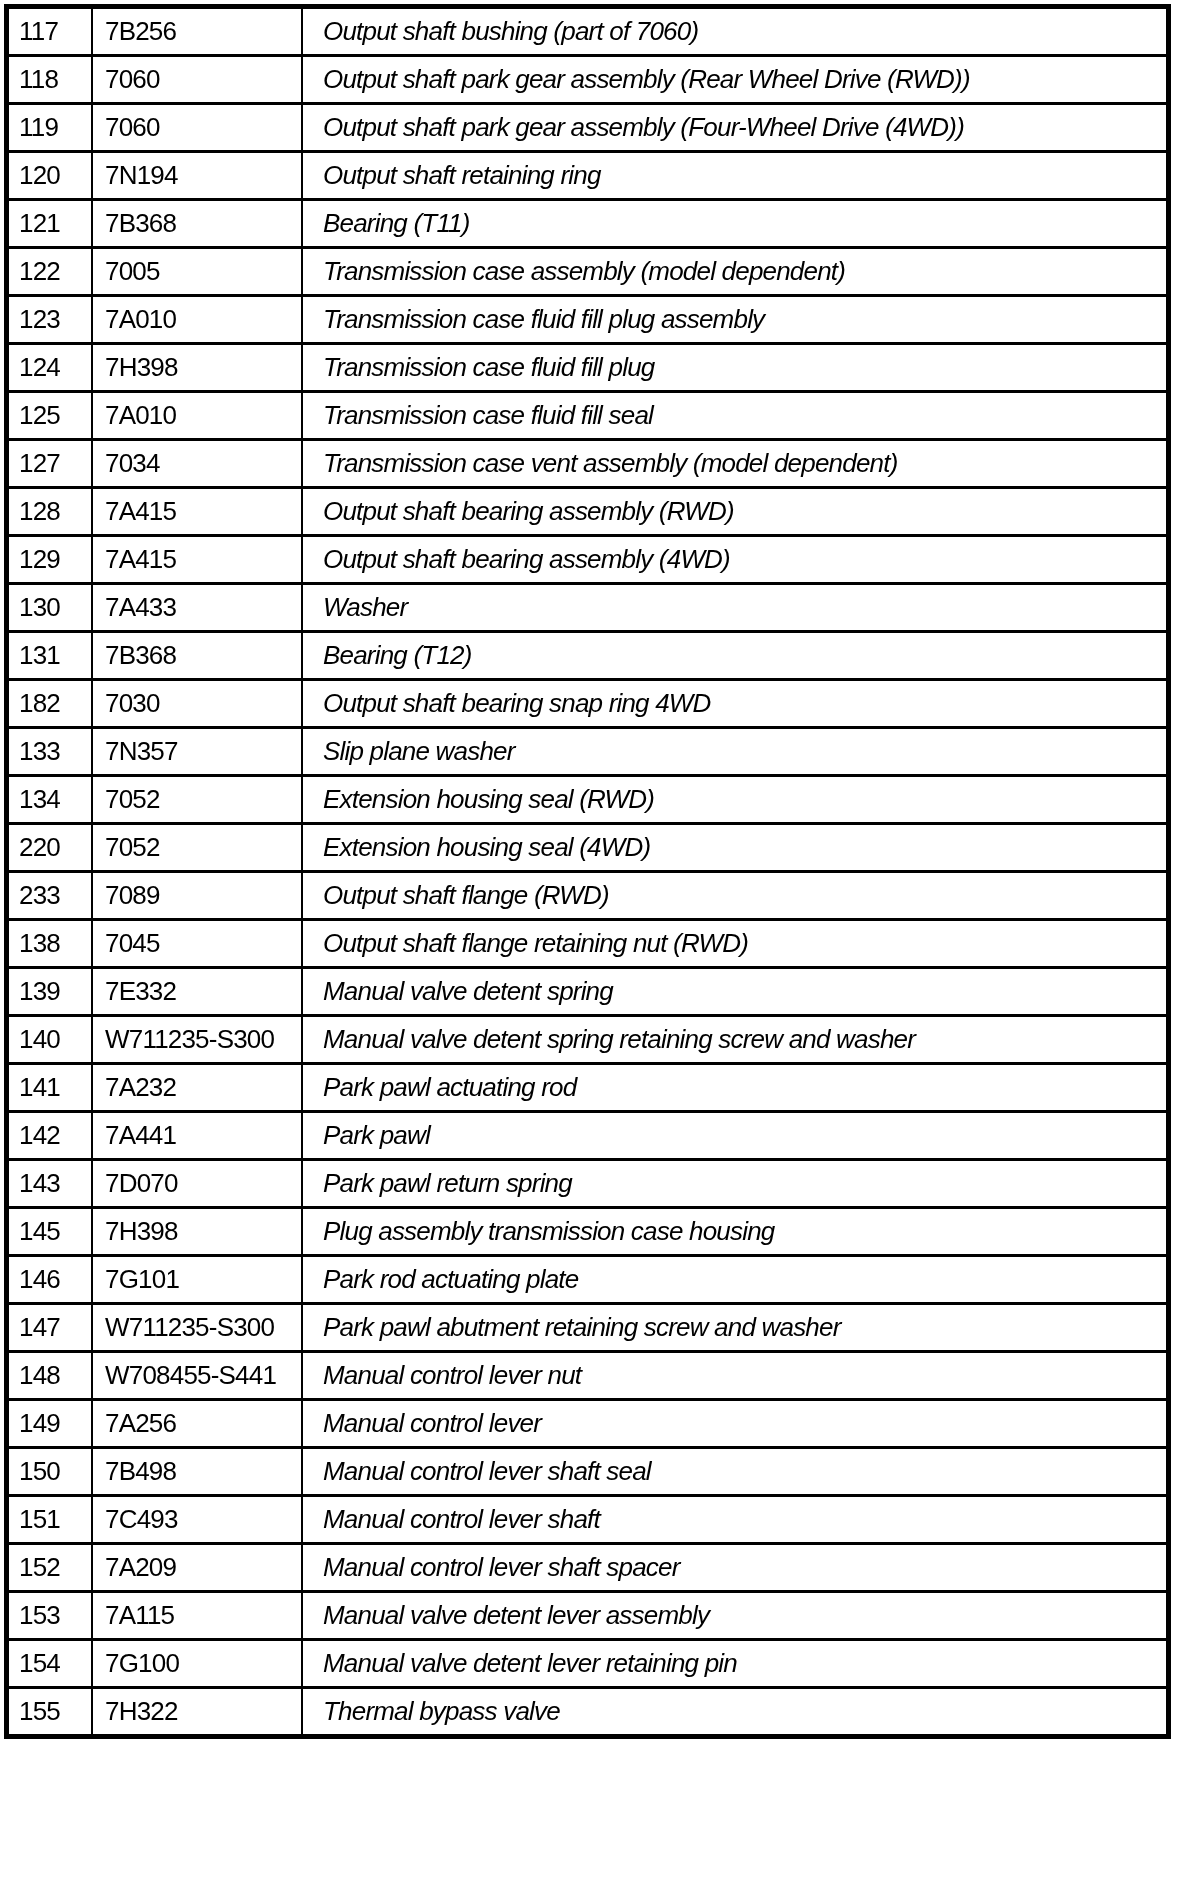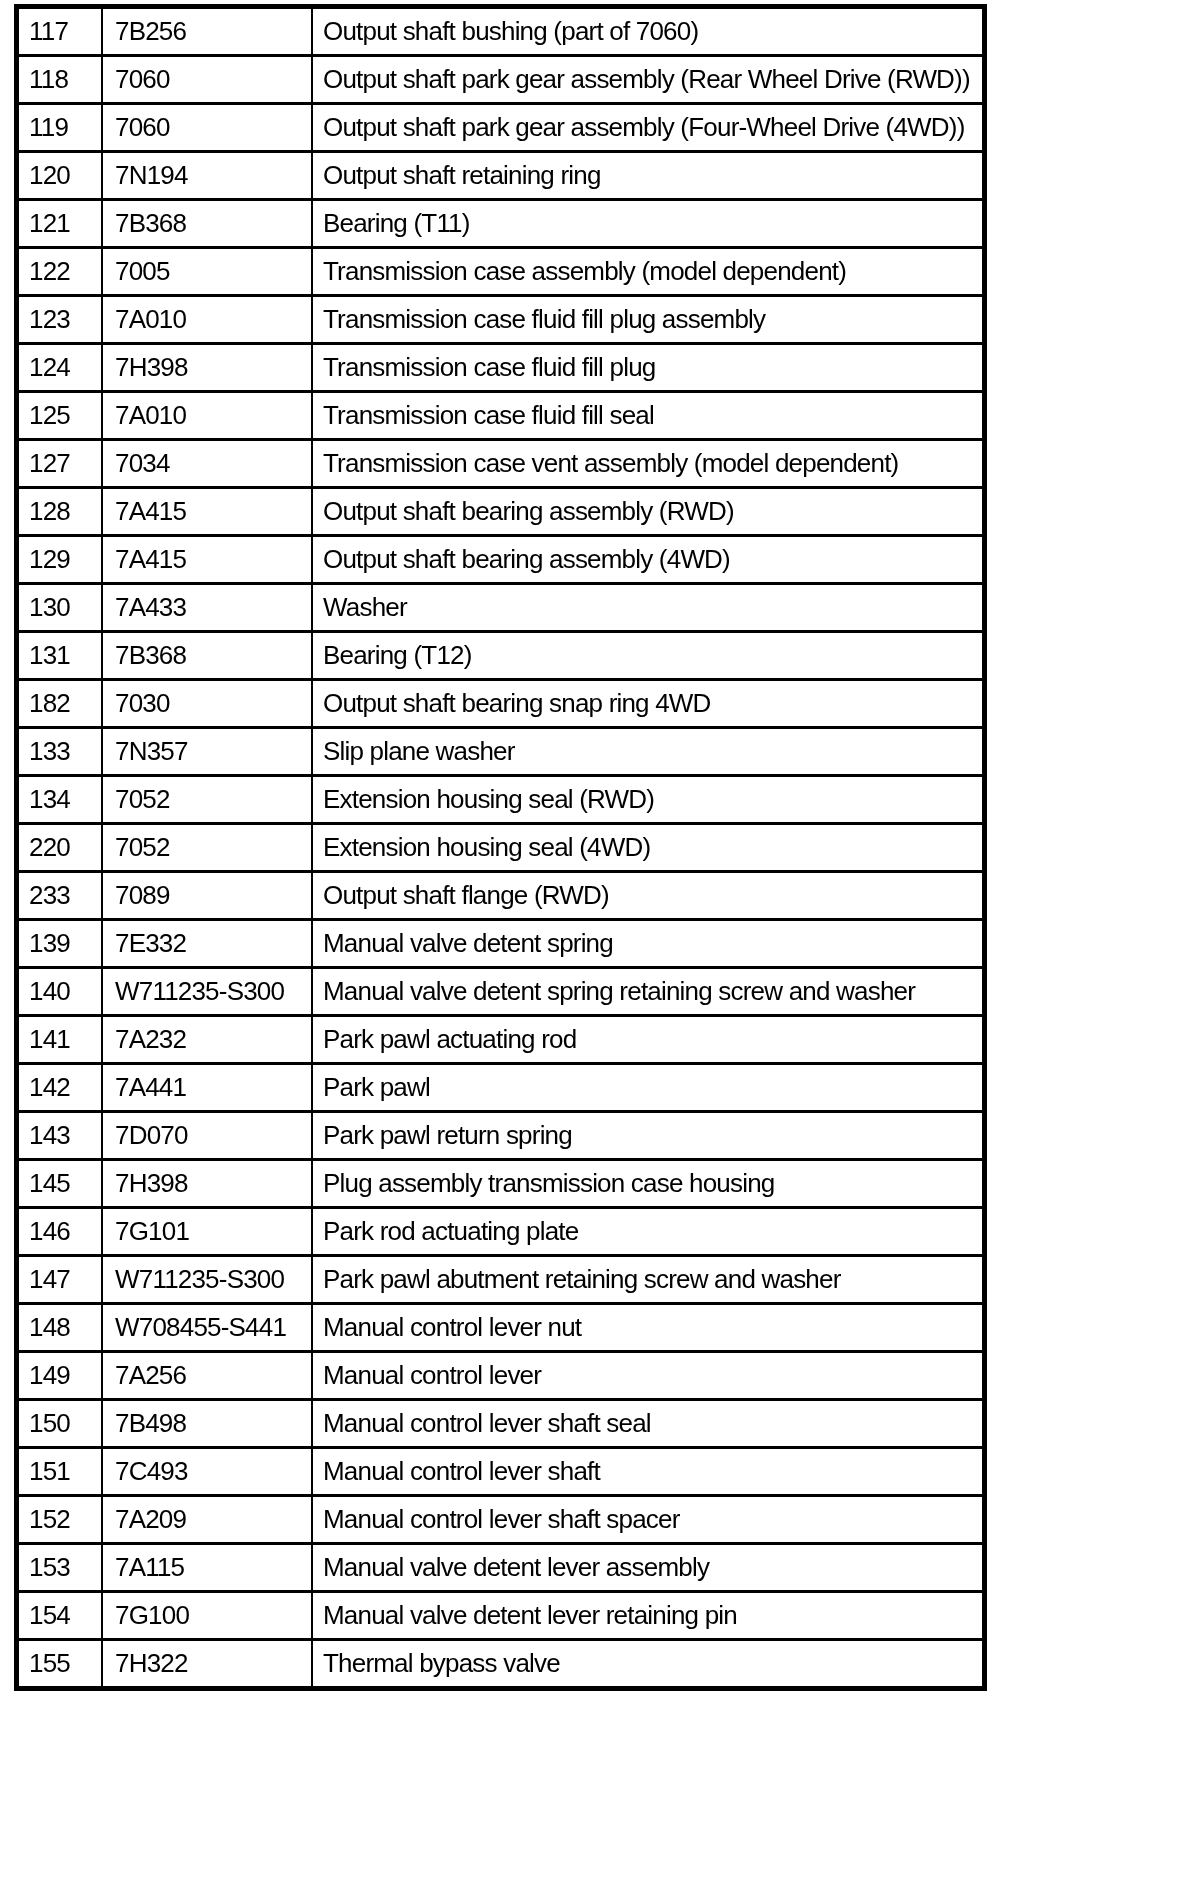--- a/index.html
+++ b/index.html
@@ -10,44 +10,44 @@
   .page {
     position: relative;
     width: 1200px;
     height: 1882px;
     background: #ffffff;
     overflow: hidden;
     font-family: "Liberation Sans", sans-serif;
   }
   table.parts-table {
     position: absolute;
-    left: 14px;
+    left: 4px;
     top: 4px;
-    width: 973px;
+    width: 1167px;
     border-collapse: collapse;
     table-layout: fixed;
     border: 5px solid #000000;
   }
   table.parts-table td {
     border-left: 2px solid #000000;
     border-right: 2px solid #000000;
     border-top: 3px solid #000000;
     border-bottom: 3px solid #000000;
     height: 45px;
     vertical-align: middle;
     font-size: 26px;
     letter-spacing: -0.8px;
     color: #000000;
     white-space: nowrap;
     overflow: hidden;
     background: #ffffff;
   }
   td.col-num  { width: 68px;  padding: 0 4px 0 10px; }
   td.col-part { width: 192px; padding: 0 4px 0 12px; }
-  td.col-desc { padding: 0 8px 0 10px; }
+  td.col-desc { padding: 0 8px 0 20px; font-style: italic; }
 </style>
 </head>
 <body>
 
 <div class="page">
   <table class="parts-table">
     <tbody>
         <tr>
           <td class="col-num">117</td>
           <td class="col-part">7B256</td>
@@ -137,20 +137,25 @@
           <td class="col-num">220</td>
           <td class="col-part">7052</td>
           <td class="col-desc">Extension housing seal (4WD)</td>
         </tr>
         <tr>
           <td class="col-num">233</td>
           <td class="col-part">7089</td>
           <td class="col-desc">Output shaft flange (RWD)</td>
         </tr>
         <tr>
+          <td class="col-num">138</td>
+          <td class="col-part">7045</td>
+          <td class="col-desc">Output shaft flange retaining nut (RWD)</td>
+        </tr>
+        <tr>
           <td class="col-num">139</td>
           <td class="col-part">7E332</td>
           <td class="col-desc">Manual valve detent spring</td>
         </tr>
         <tr>
           <td class="col-num">140</td>
           <td class="col-part">W711235-S300</td>
           <td class="col-desc">Manual valve detent spring retaining screw and washer</td>
         </tr>
         <tr>

